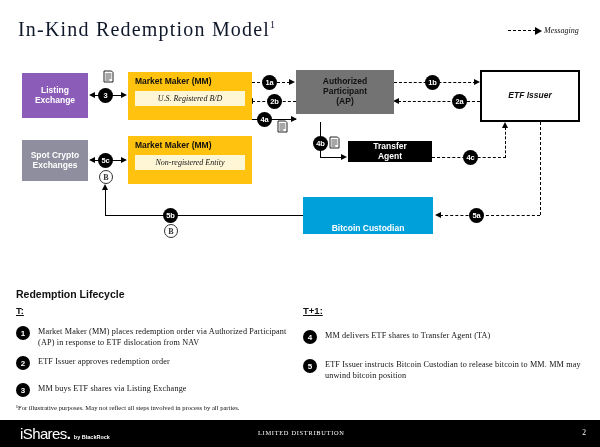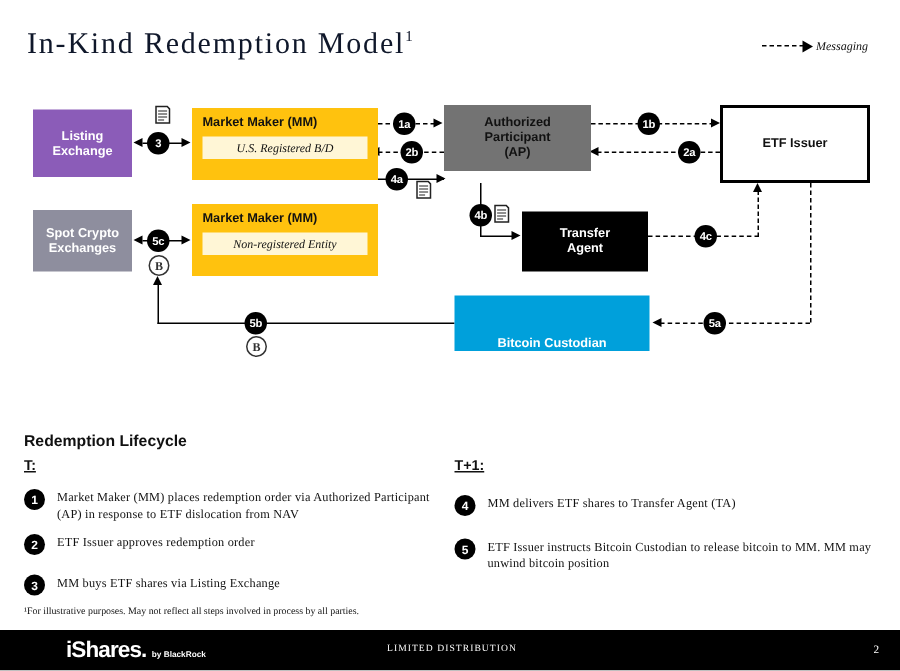--- a/index.html
+++ b/index.html
@@ -50,23 +50,23 @@
   .mm1{top:72px;height:48px;}
   .mm2{top:136px;height:48px;}
   .mm .hd{font-weight:bold;font-size:8.5px;color:#111;margin-bottom:4px;}
   .mm .sub{
     width:100%;box-sizing:border-box;background:#FFF6D6;
     font-family:"Liberation Serif", serif;font-style:italic;
     font-size:8px;color:#111;text-align:center;padding:3px 0;
   }
   .ap{left:296px;top:70px;width:98px;height:44px;background:#737373;}
   .ap .bt{color:#111;}
-  .etf{left:480px;top:70px;width:100px;height:52px;background:#fff;border:2.5px solid #000;}
+  .etf{left:480px;top:70px;width:100px;height:52px;background:#fff;border:2.5px solid #000;font-style:italic;}
   .etf .bt{color:#111;}
-  .ta{left:348px;top:141px;width:84px;height:40px;background:#000;}
+  .ta{left:348px;top:141px;width:84px;height:21px;background:#000;}
   .bc{left:303px;top:197px;width:130px;height:37px;background:#00A0DB;justify-content:flex-end;}
 
   
   .hline{position:absolute;height:0;}
   .vline{position:absolute;width:0;}
   .solid-h{border-top:1.8px solid #000;}
   .dash-h{border-top:1.5px dashed #000;}
   .solid-v{border-left:1.8px solid #000;}
   .dash-v{border-left:1.5px dashed #000;}
 
@@ -114,21 +114,21 @@
 
   
   .footnote{
     position:absolute;left:16px;top:404px;
     font-family:"Liberation Serif", serif;font-size:6.6px;color:#111;
   }
 
   
   .footer{position:absolute;left:0;bottom:0;width:600px;height:27px;background:#000;}
   .brand{position:absolute;left:20px;top:5px;display:flex;align-items:baseline;}
-  .brand .ish{color:#fff;font-size:15px;font-weight:bold;letter-spacing:-0.6px;margin-left:24px;}
+  .brand .ish{color:#fff;font-size:15px;font-weight:normal;letter-spacing:-0.6px;}
   .brand .dot{color:#fff;font-size:15px;font-weight:bold;}
   .brand .byb{color:#fff;font-size:5.5px;font-weight:bold;margin-left:3px;}
   .fcenter{
     position:absolute;left:258px;top:9px;color:#fff;
     font-family:"Liberation Serif", serif;font-size:6.4px;letter-spacing:0.7px;
   }
   .fpage{position:absolute;right:14px;top:8px;color:#fff;font-family:"Liberation Serif",serif;font-size:7.5px;}
 </style>
 </head>
 <body>

